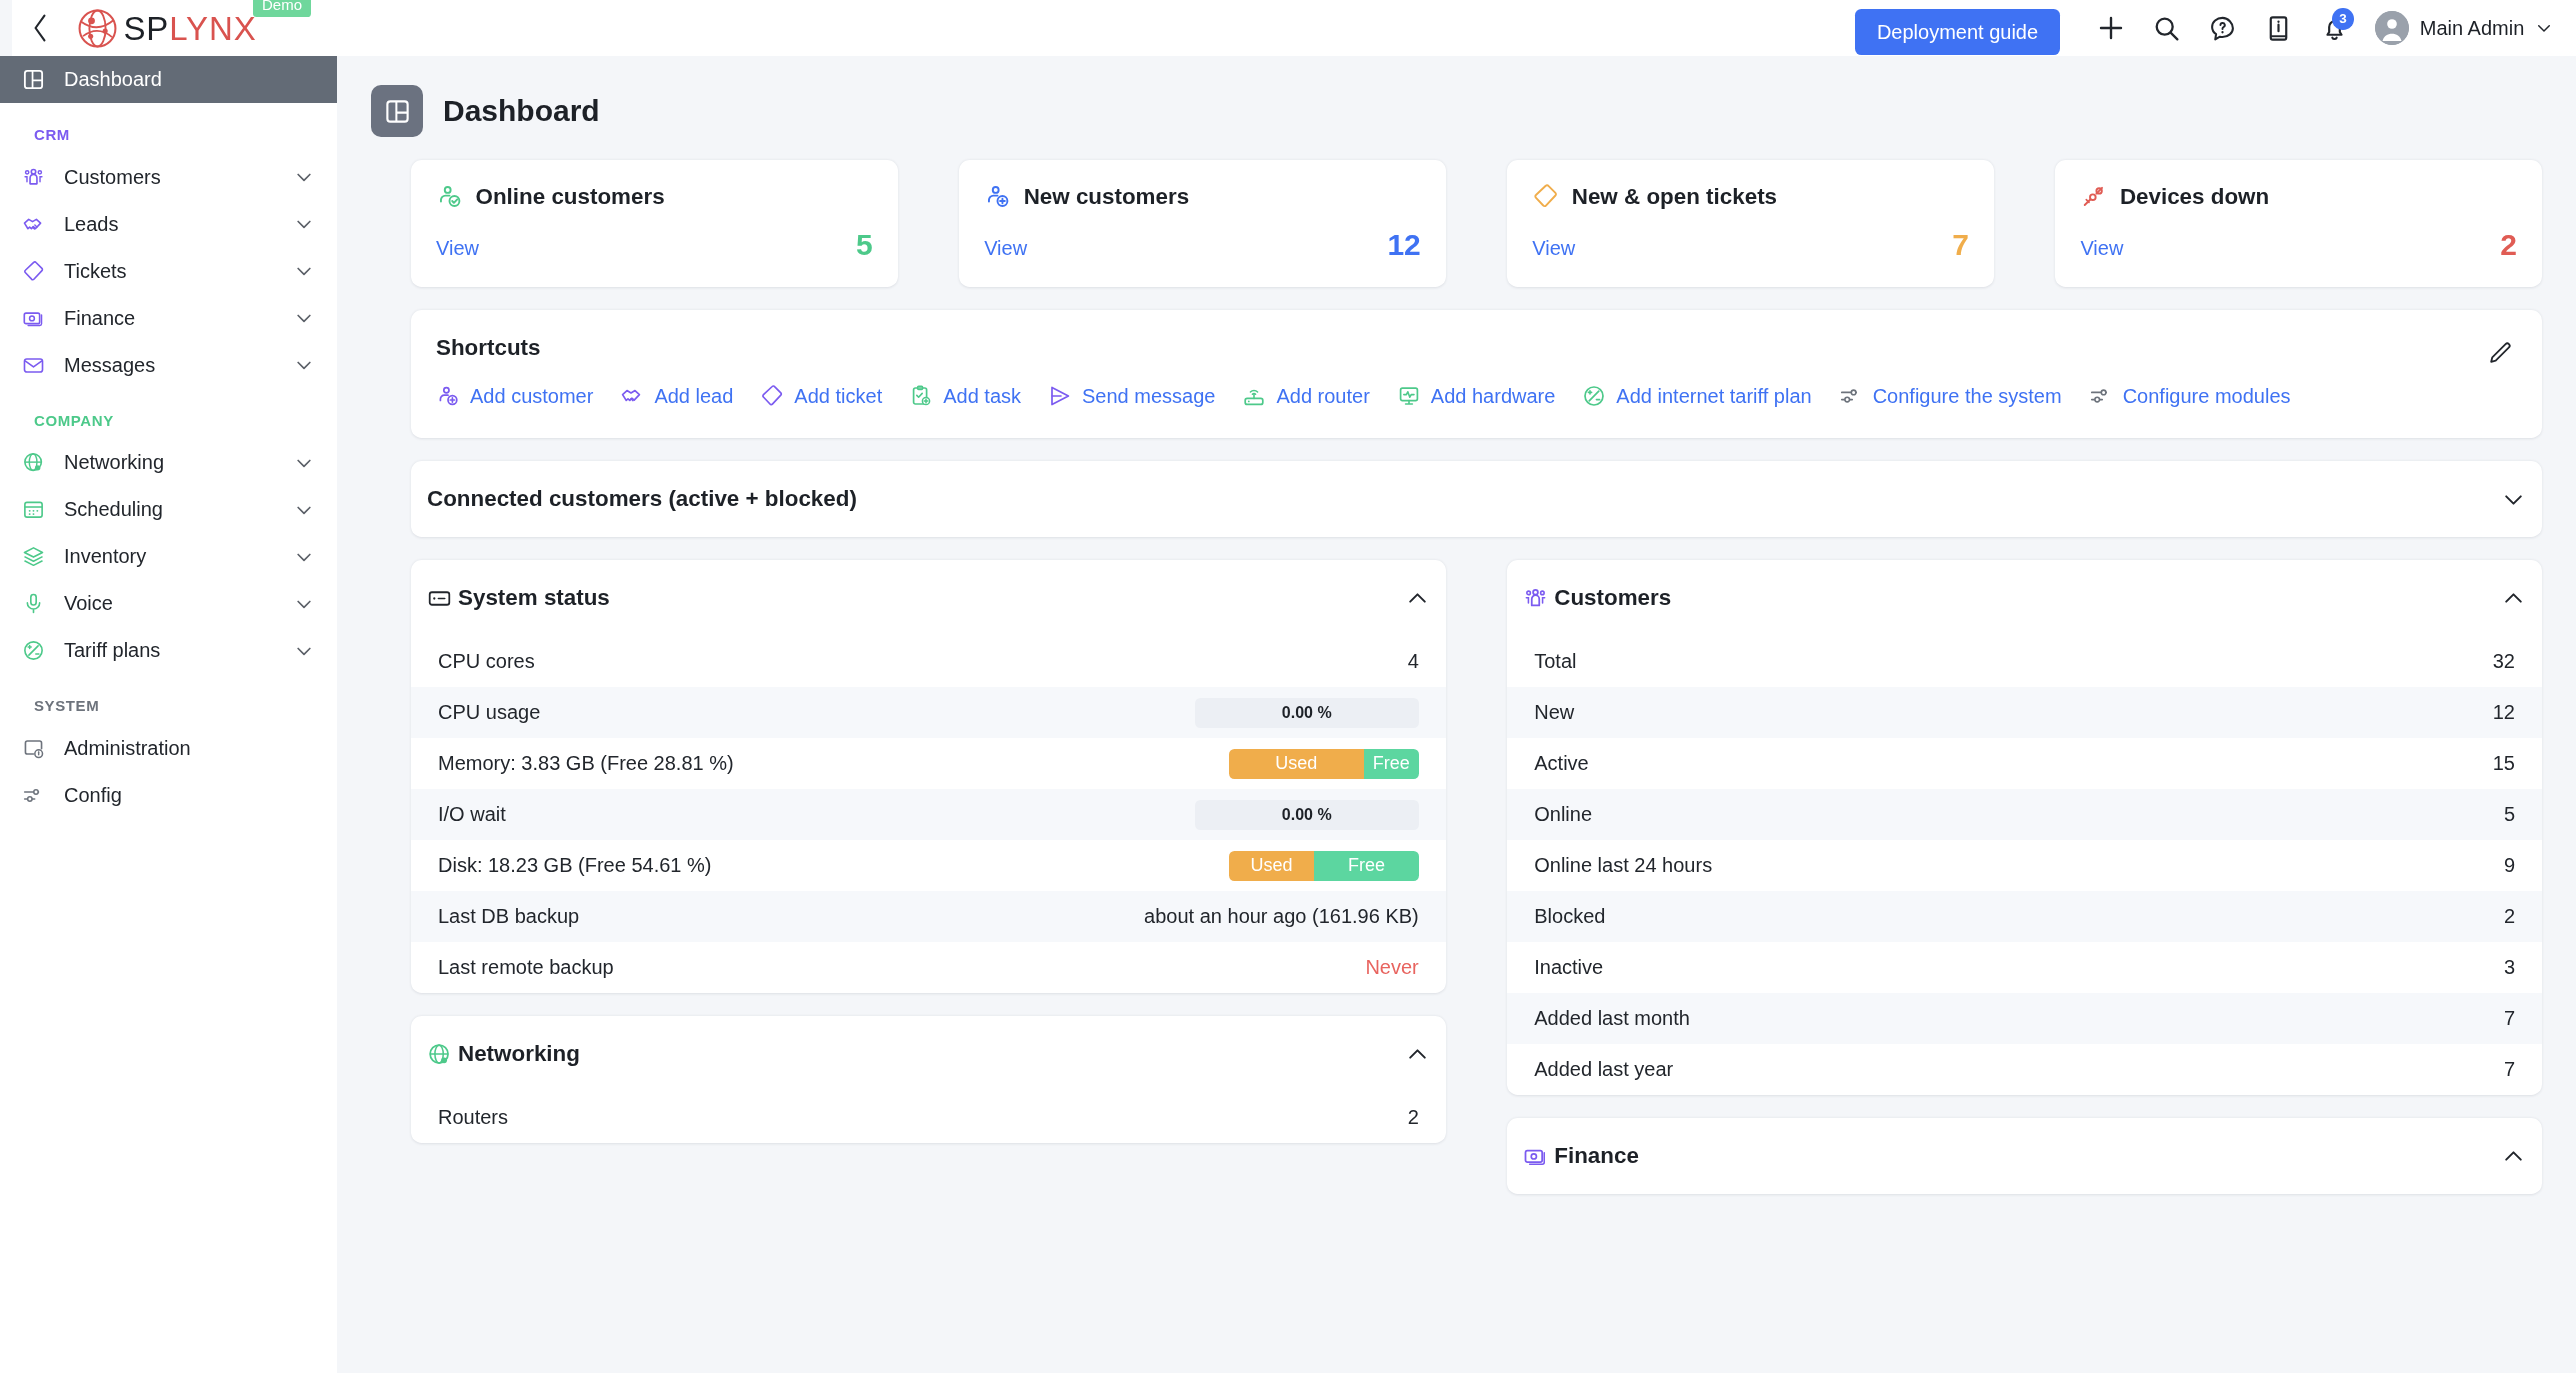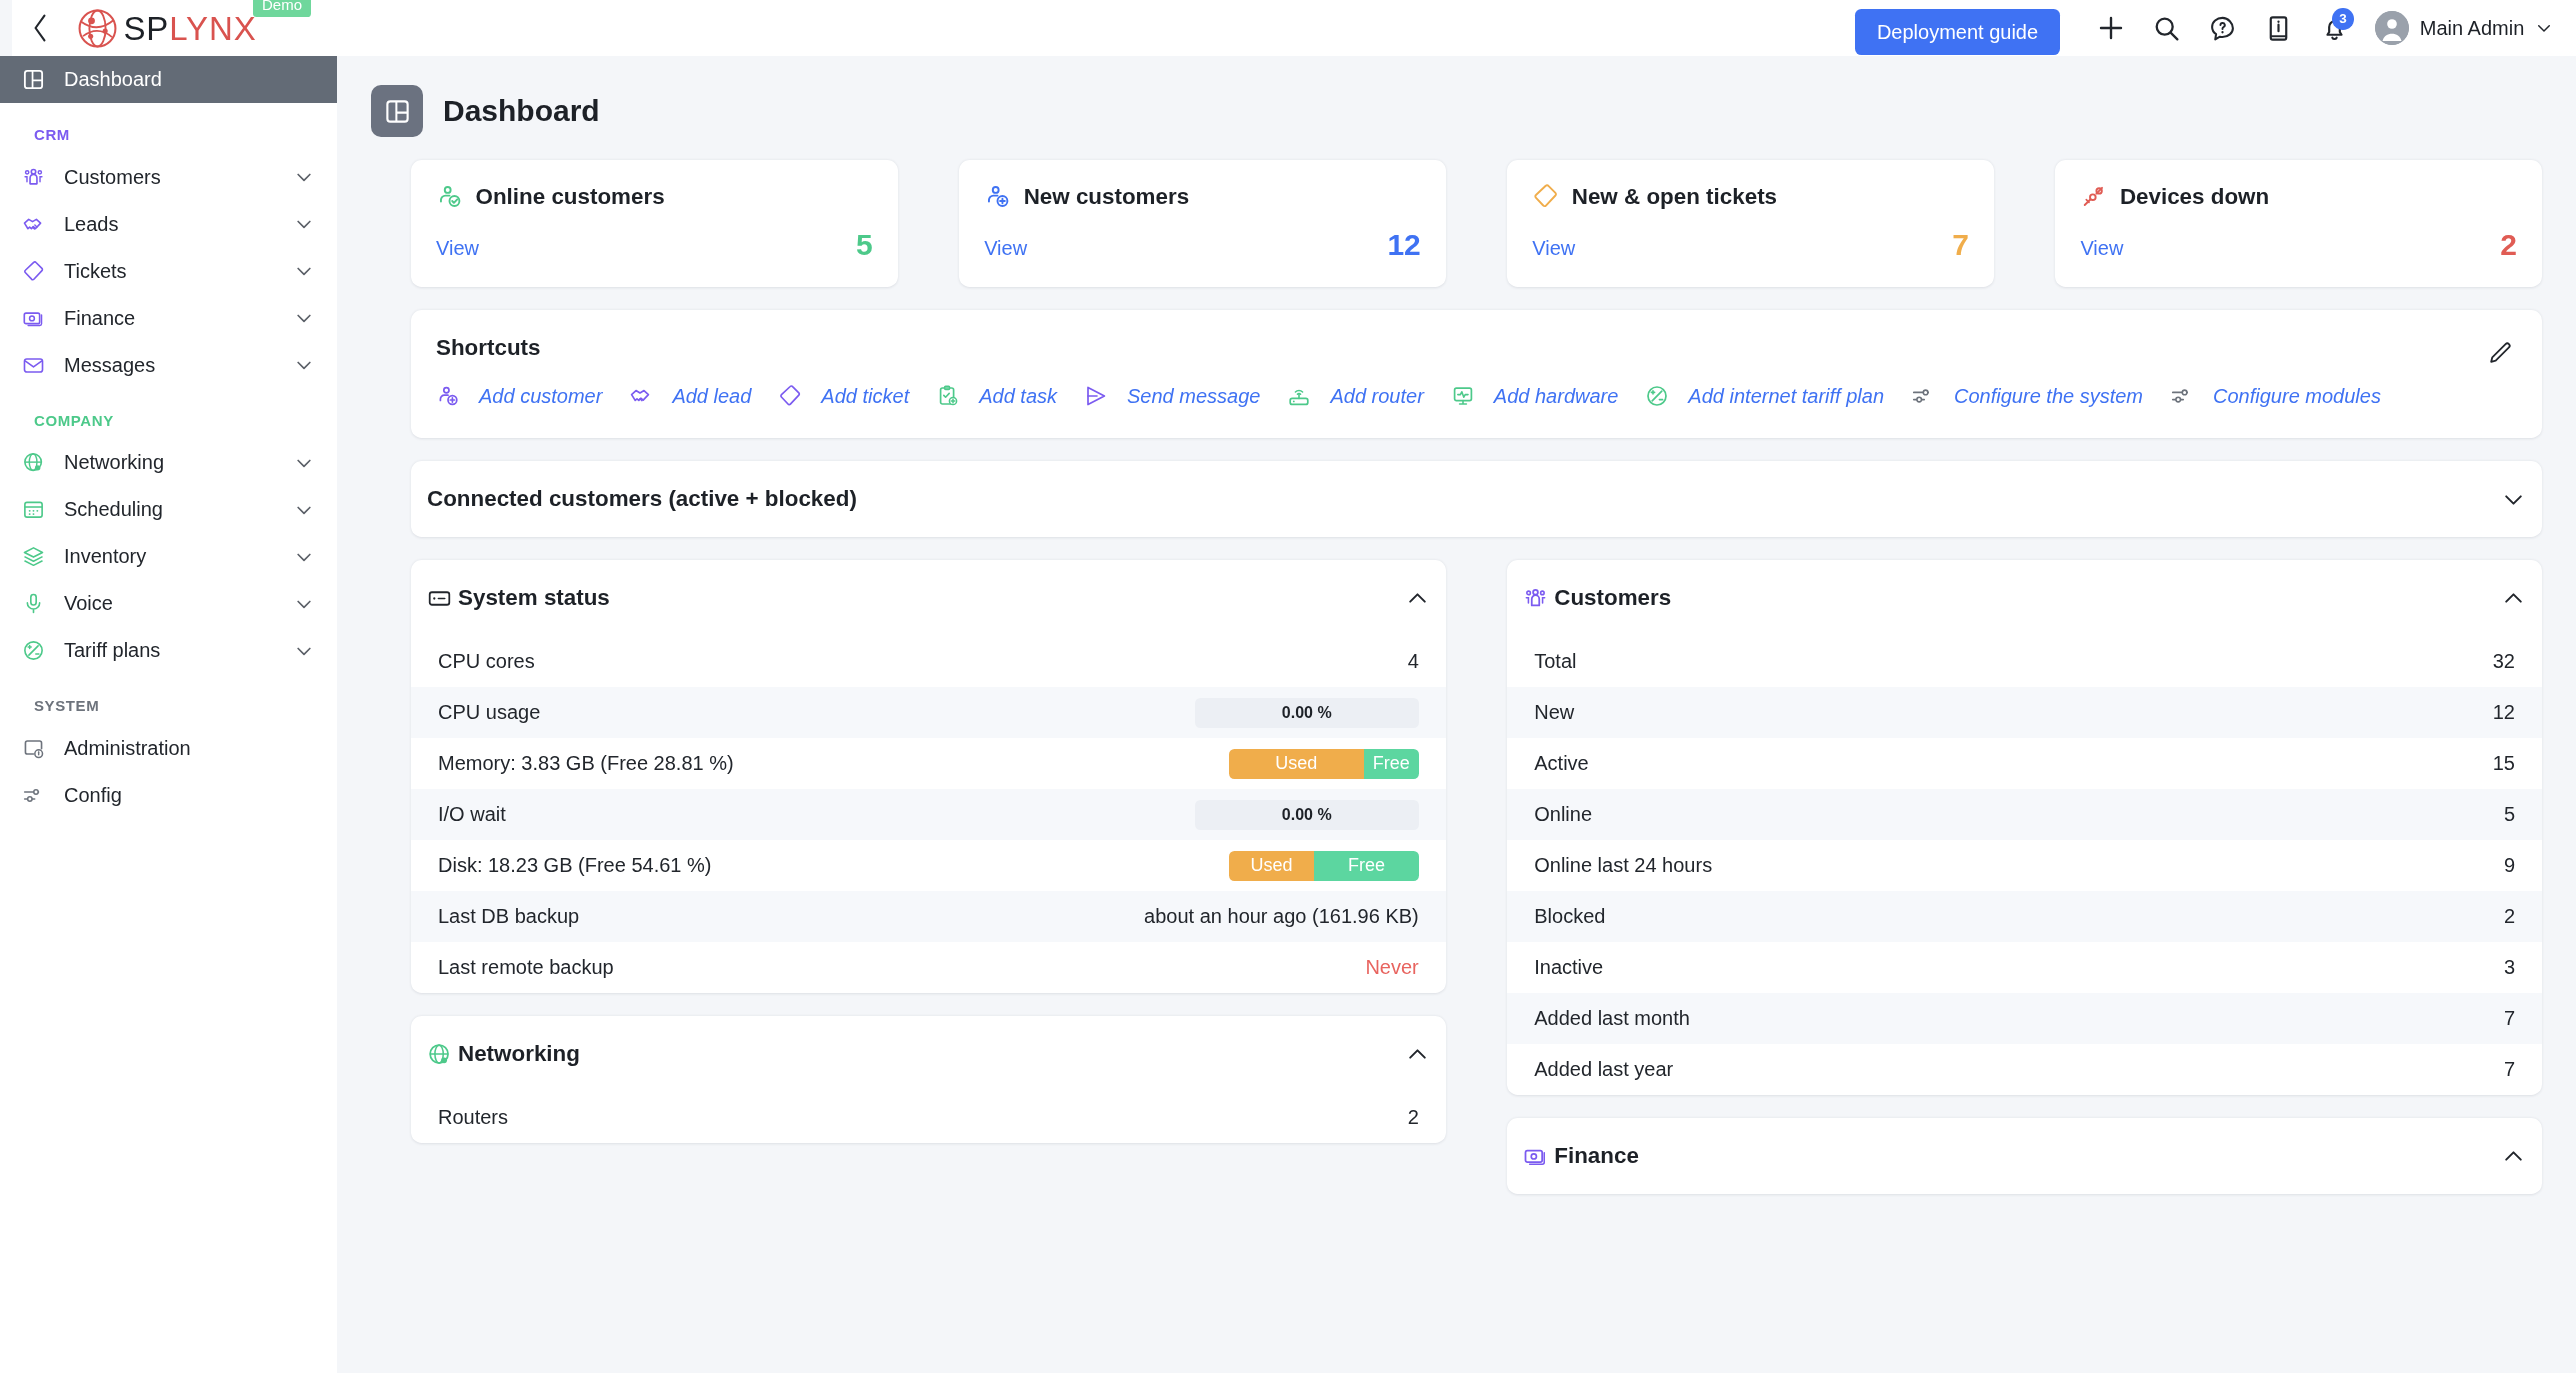--- a/index.html
+++ b/index.html
@@ -110,21 +110,21 @@
   .stat-title { font-size: 22.4px; font-weight: 700; color: #1d2127; }
   .stat-foot { display: flex; align-items: flex-end; justify-content: space-between; margin-top: 20px; }
   .stat-view { font-size: 20px; color: #3f72f3; cursor: pointer; }
   .stat-num { font-size: 30px; font-weight: 700; line-height: 1; }
 
   
   .shortcuts { margin-top: 23px; padding: 25px 39px 30px 25px; position: relative; }
   .shortcuts-title { font-size: 22.4px; font-weight: 700; color: #1d2127; }
   .edit-pencil { position: absolute; top: 30px; right: 29px; cursor: pointer; }
   .sc-row { display: flex; align-items: center; flex-wrap: nowrap; margin-top: 23px; gap: 27px; }
-  .sc-item { display: flex; align-items: flex-end; gap: 19px; cursor: pointer; white-space: nowrap; font-style: italic; }
+  .sc-item { display: flex; align-items: flex-end; gap: 10px; cursor: pointer; white-space: nowrap; }
   .sc-label { font-size: 20px; color: #3f72f3; }
 
   
   .panel { margin-top: 23px; overflow: hidden; }
   .panel-head {
     display: flex; align-items: center; gap: 6px;
     padding: 25px 16px; cursor: pointer;
   }
   .panel-title { font-size: 22.4px; font-weight: 700; color: #1d2127; }
   .panel-chev { margin-left: auto; }

